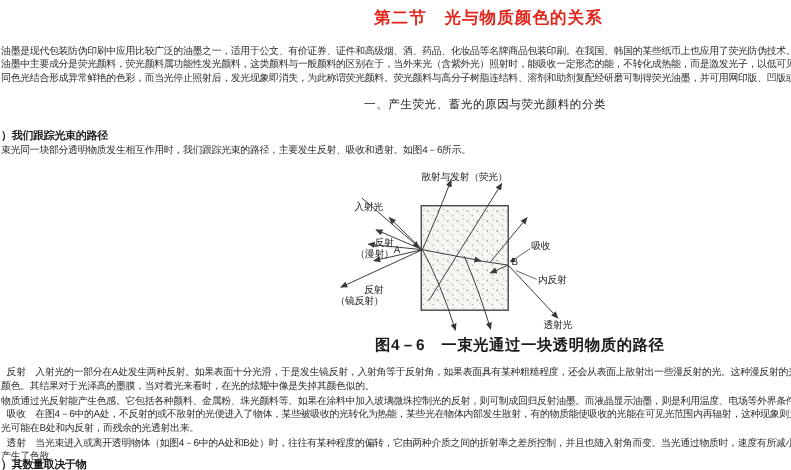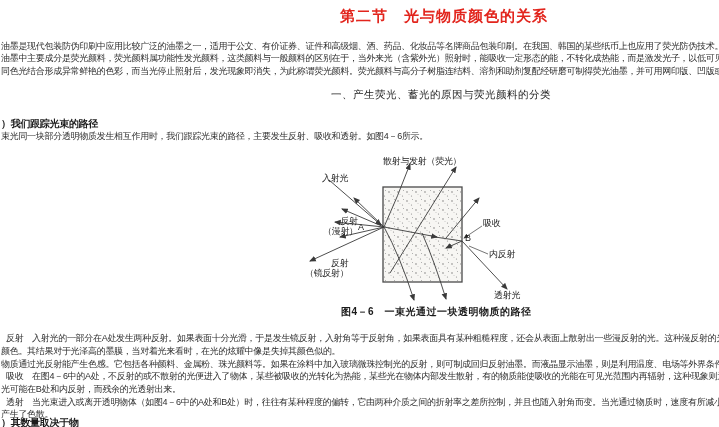--- a/index.html
+++ b/index.html
@@ -20,21 +20,21 @@
     position:absolute;top:88px;left:331px;white-space:nowrap;
     font-size:10.5px;font-weight:normal;color:#1b1b1b;letter-spacing:0.5px;
   }
   .sub-heading{font-size:10px;font-weight:bold;color:#1b1b1b;}
   .flabel{
     position:absolute;font-size:9px;line-height:10px;color:#1c1c1c;
     white-space:pre-line;text-align:right;letter-spacing:-0.3px;
   }
   .fig-caption{
     position:absolute;top:305px;left:341px;white-space:nowrap;
-    font-size:10px;font-weight:bold;color:#1b1b1b;letter-spacing:0.5px;
+    font-size:14px;font-weight:bold;color:#1b1b1b;letter-spacing:0.5px;
   }
   svg.diagram{position:absolute;top:0;left:0;pointer-events:none;}
 </style>
 </head>
 <body>
 
 <div class="doc-title" style="color:#e2251d">第二节　光与物质颜色的关系</div>
 
 <div class="line" style="top:41px;left:1px">油墨是现代包装防伪印刷中应用比较广泛的油墨之一，适用于公文、有价证券、证件和高级烟、酒、药品、化妆品等名牌商品包装印刷。在我国、韩国的某些纸币上也应用了荧光防伪技术。</div>
 <div class="line" style="top:53px;left:1px">油墨中主要成分是荧光颜料，荧光颜料属功能性发光颜料，这类颜料与一般颜料的区别在于，当外来光（含紫外光）照射时，能吸收一定形态的能，不转化成热能，而是激发光子，以低可见光形式将吸收的</div>
@@ -88,21 +88,21 @@
     <path d="M462 241 L446 248" marker-end="url(#arr)"></path>
 
     <path d="M462 241 L507 289" marker-end="url(#arr)"></path>
 
     <path d="M482 226 L464 238" marker-end="url(#arr)" stroke-width="0.7"></path>
     <path d="M488 254 L469 246" stroke-width="0.7"></path>
   </g>
 </svg>
 
 <div class="flabel" style="top:156px;left:383px">散射与发射（荧光）</div>
-<div class="flabel" style="top:173px;left:322px">入射光</div>
+<div class="flabel" style="top:183px;left:322px">入射光</div>
 <div class="flabel" style="top:216px;left:323px">反射
 （漫射）</div>
 <div class="flabel" style="top:222px;left:358px">A</div>
 <div class="flabel" style="top:258px;left:305px">反射
 （镜反射）</div>
 <div class="flabel" style="top:218px;left:483px">吸收</div>
 <div class="flabel" style="top:233px;left:465px">B</div>
 <div class="flabel" style="top:249px;left:489px">内反射</div>
 <div class="flabel" style="top:290px;left:494px">透射光</div>
 <div class="fig-caption">图4－6　一束光通过一块透明物质的路径</div>

